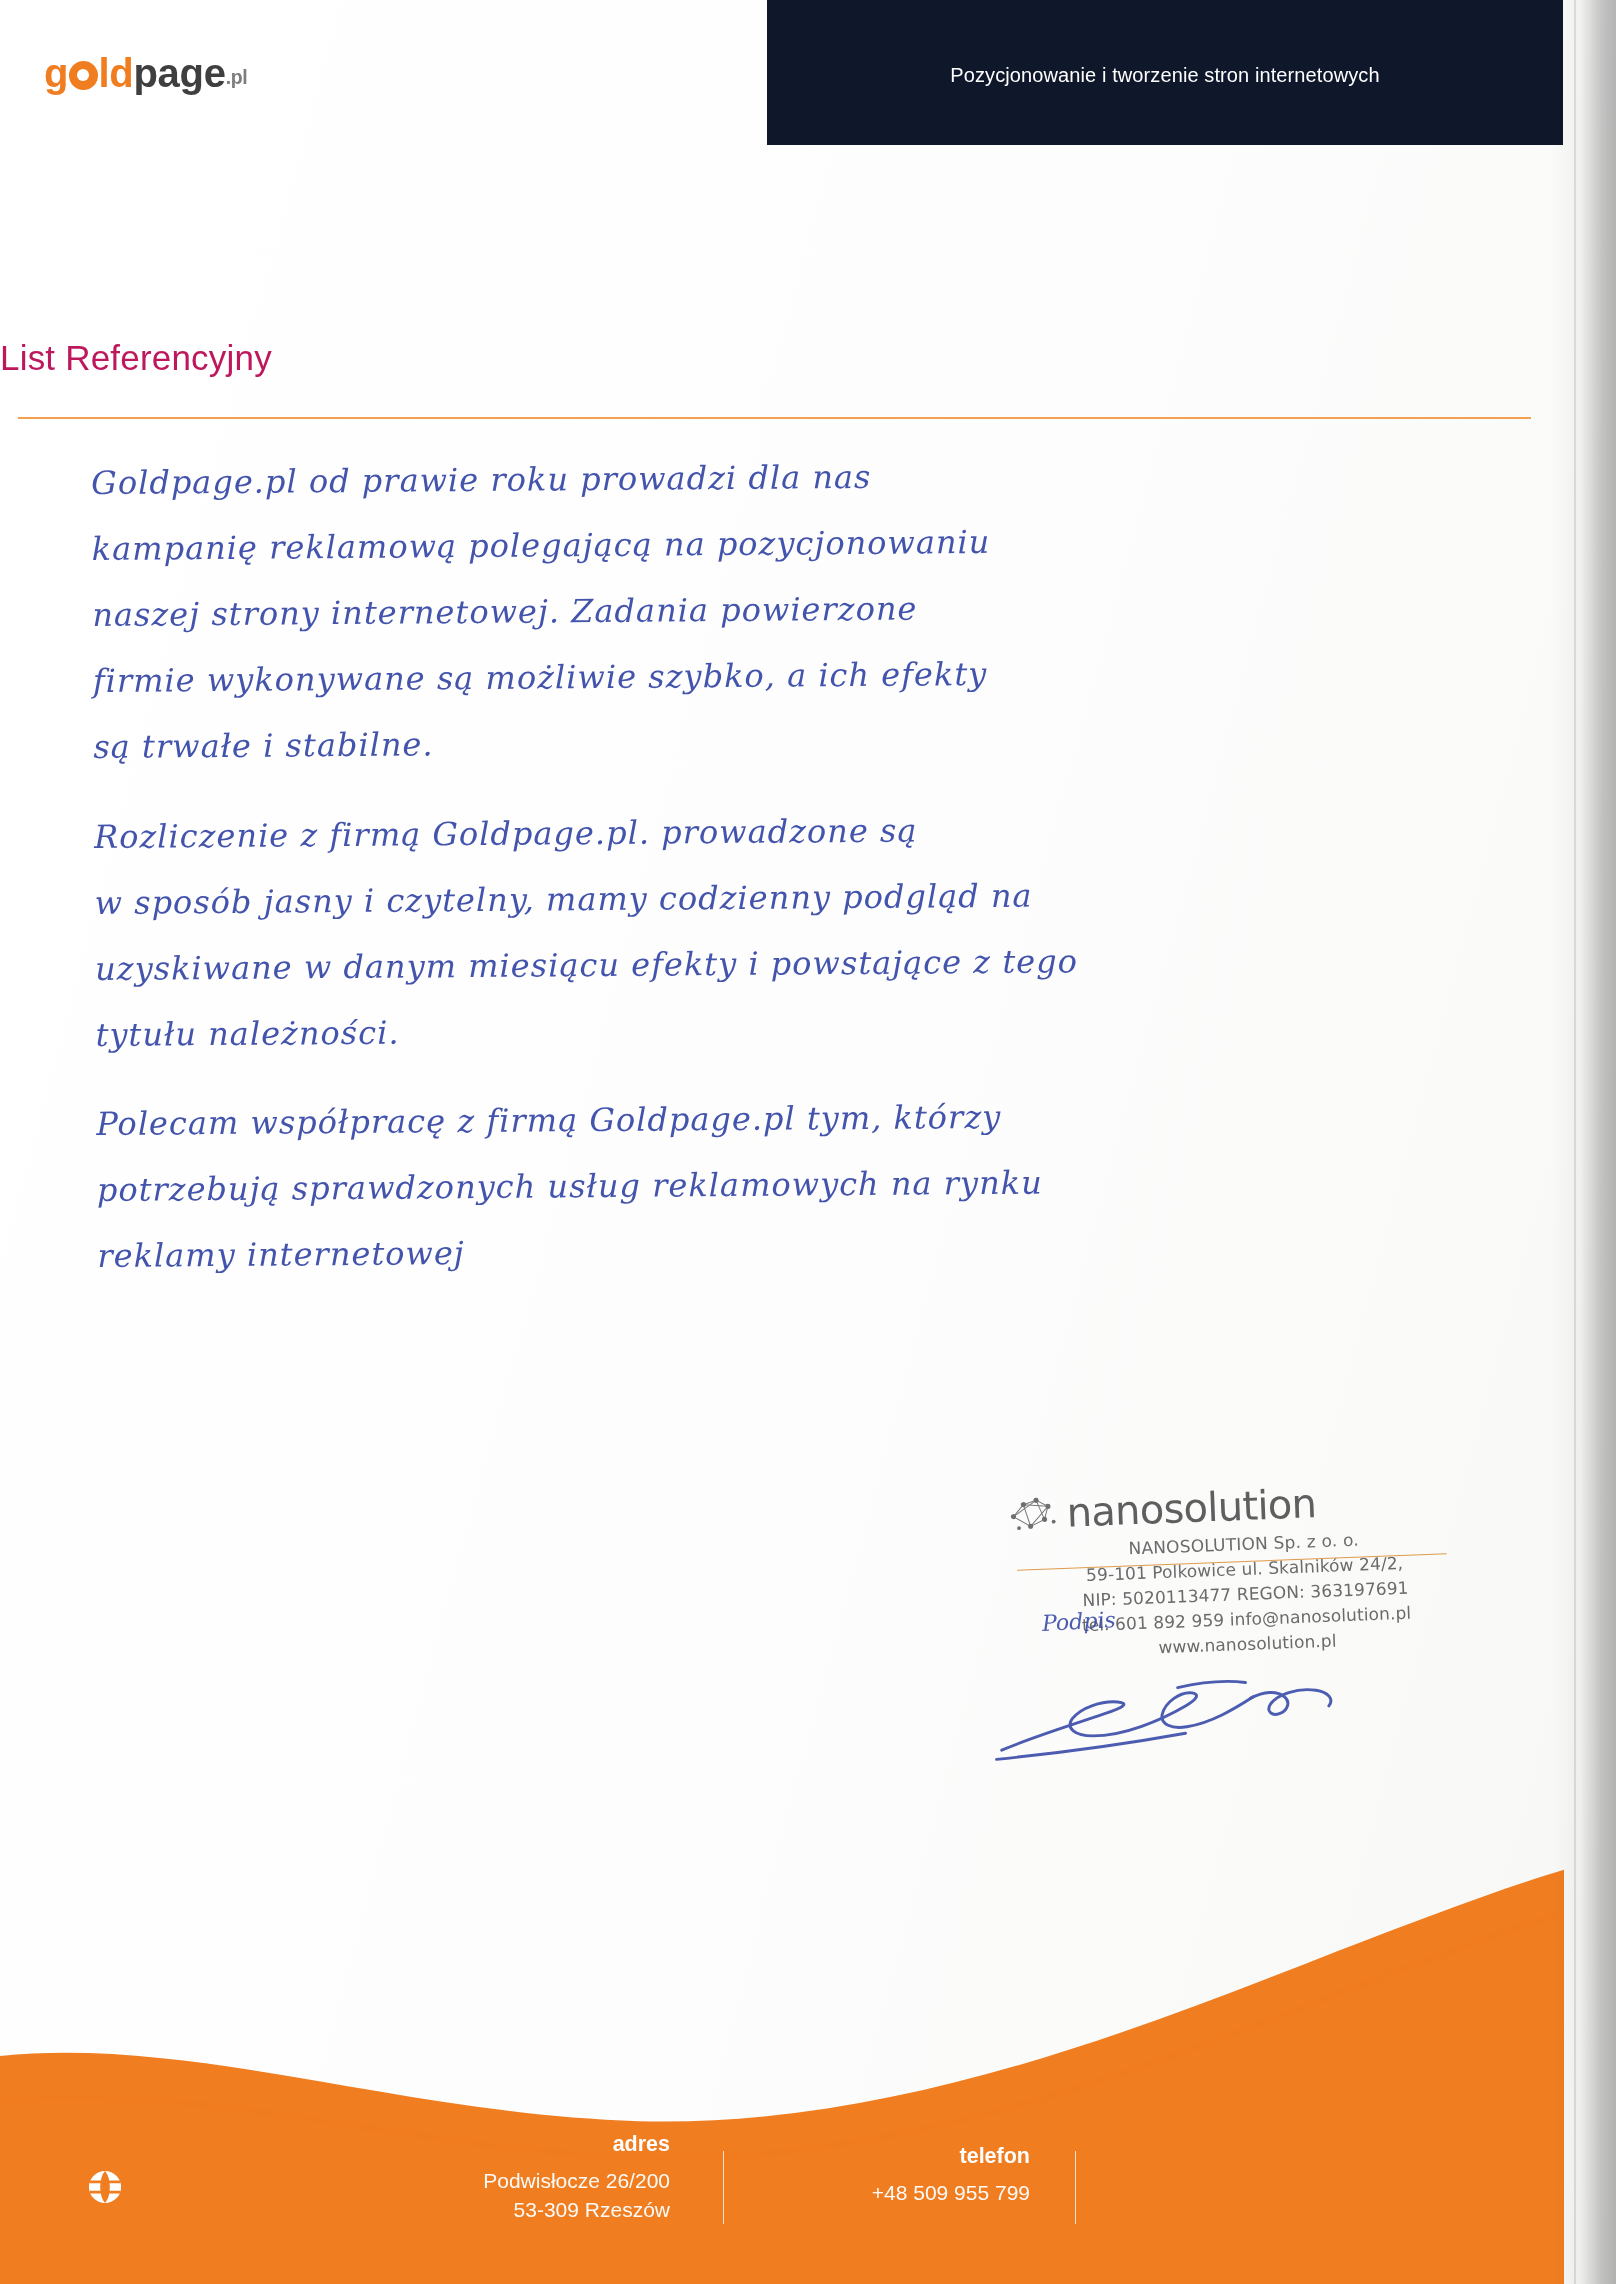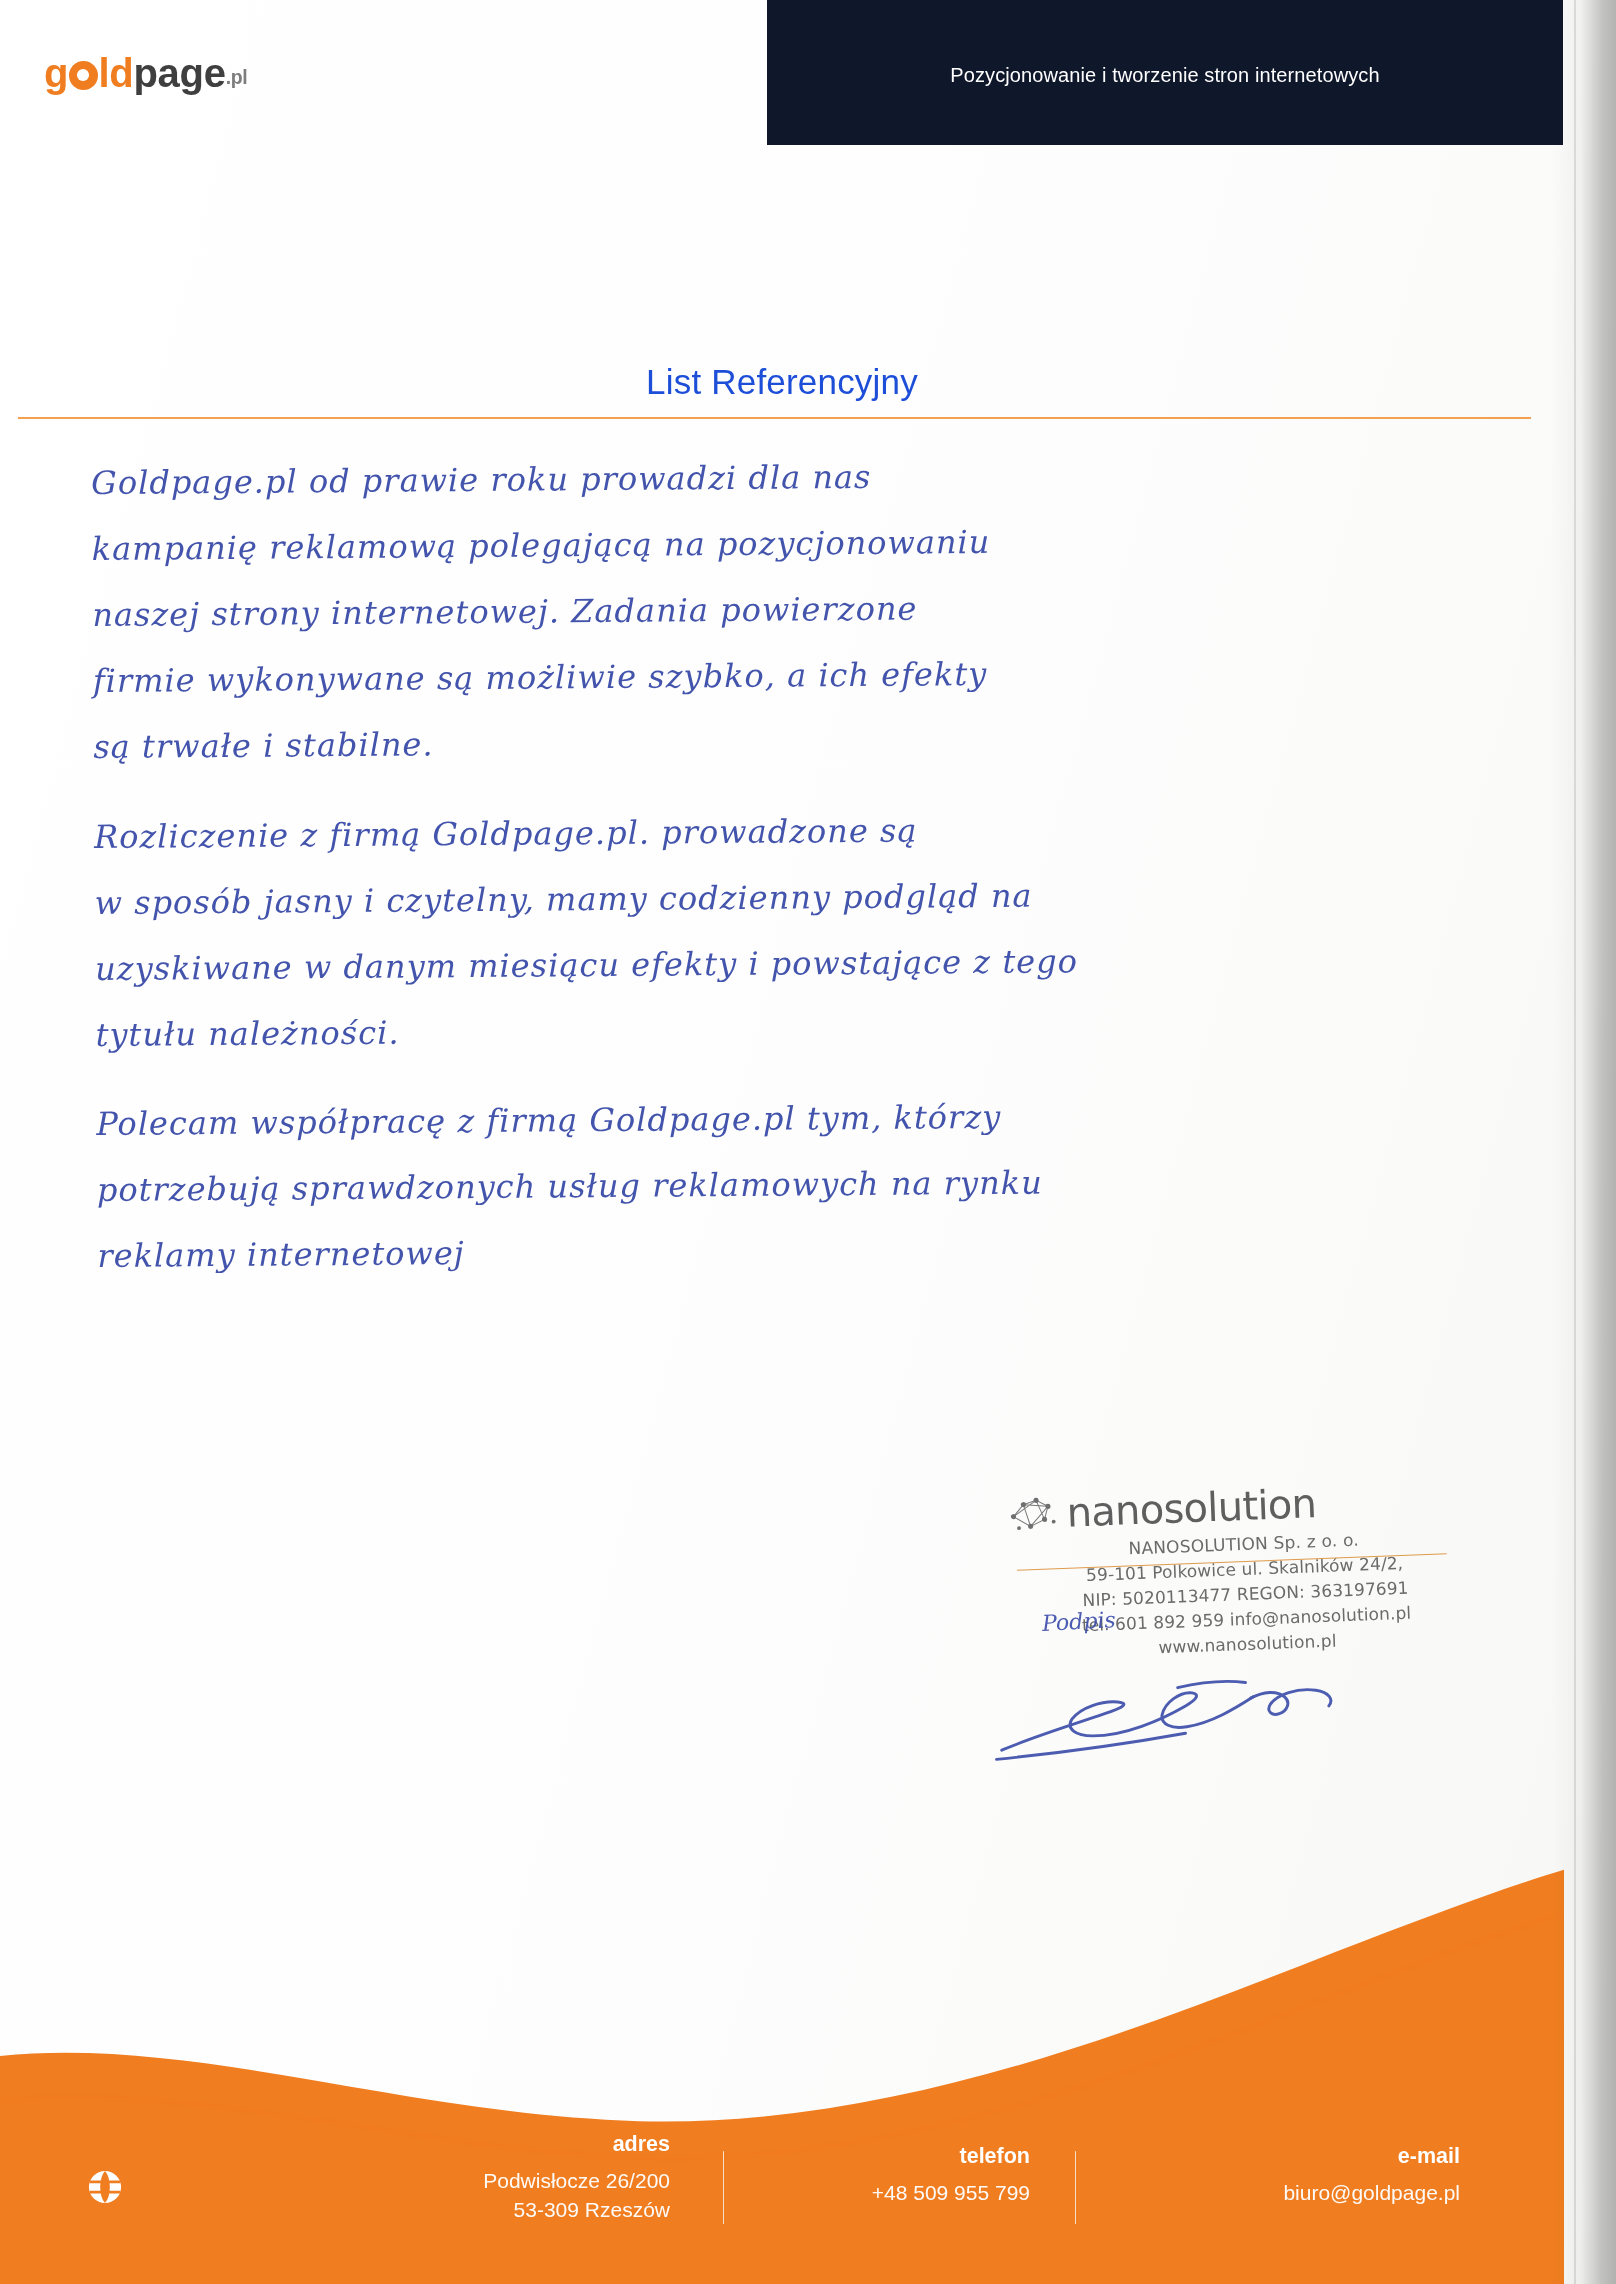--- a/index.html
+++ b/index.html
@@ -101,24 +101,23 @@
     color: #7d7d7d;
     font-size: 19.5px;
     font-weight: 700;
     vertical-align: 2.6px;
   }
 
   
   .doc-title {
     position: absolute;
     left: 0;
-    top: 362px;
+    top: 338px;
     width: 1564px;
-    text-align: center;
-    color: #1d4ed8;
+    color: #be185d;
     font-size: 35px;
     font-weight: 400;
     letter-spacing: 0.2px;
   }
   .title-rule {
     position: absolute;
     left: 18px;
     top: 417px;
     width: 1513px;
     height: 2px;
@@ -372,22 +371,18 @@
 
     <div class="footer-divider" style="left:723px; bottom:60px; height:73px;"></div>
 
     <div class="footer-col" style="left:769px; bottom:77px; width:261px;">
       <div class="label">telefon</div>
       <div class="val">+48 509 955 799</div>
     </div>
 
     <div class="footer-divider" style="left:1075px; bottom:60px; height:73px;"></div>
 
-    <div class="footer-col" style="left:1121px; bottom:77px; width:339px;">
-      <div class="label">e-mail</div>
-      <div class="val">biuro@goldpage.pl</div>
-    </div>
   </div>
 
   <div class="scan-edge-line"></div>
   <div class="scan-edge"></div>
 </div>
 
 
 </body></html>

